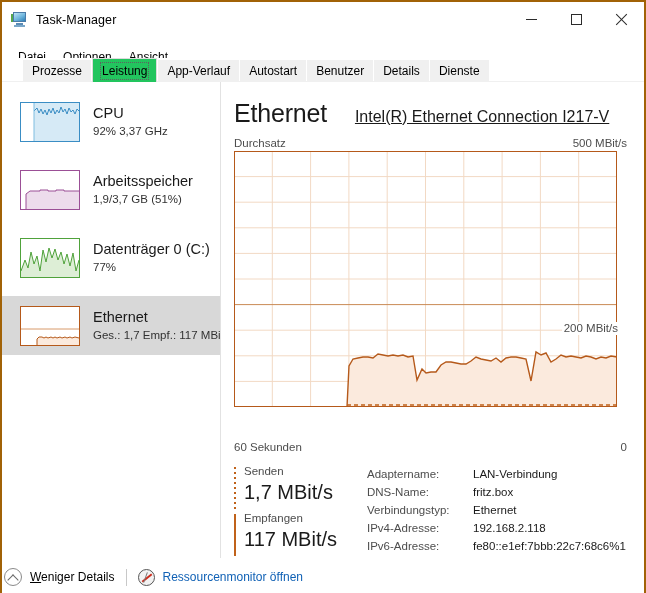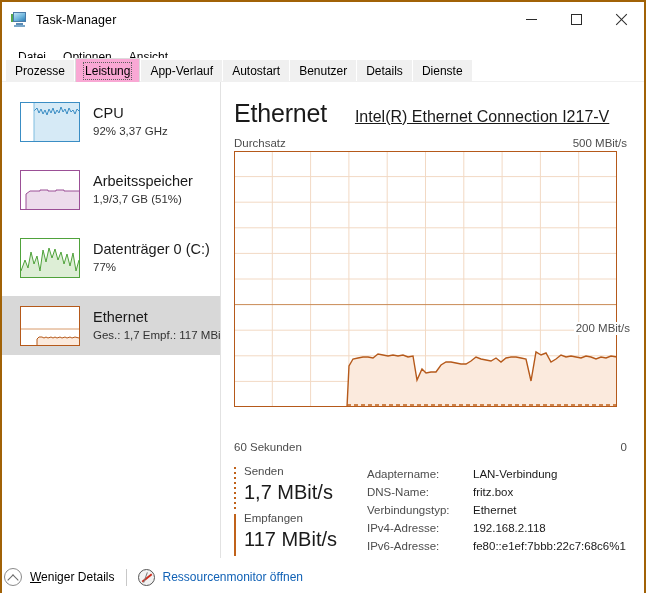--- a/index.html
+++ b/index.html
@@ -120,21 +120,21 @@
   .menu-item .acc {
     text-decoration: underline;
   }
 
   
   .tabstrip {
     height: 24px;
     flex: 0 0 24px;
     display: flex;
     align-items: flex-end;
-    padding-left: 4px;
+    padding-left: 21px;
     background: #ffffff;
     position: relative;
   }
   .tabstrip::after {
     content: "";
     position: absolute;
     left: 0; right: 0; bottom: 0;
     height: 1px;
     background: #f0f0f0;
   }
@@ -144,21 +144,21 @@
     font-size: 12px;
     color: #000000;
     display: flex;
     align-items: center;
     background: #f0f0f0;
     margin-right: 1px;
     position: relative;
     box-sizing: border-box;
   }
   .tab.selected {
-    background: #f9a8d4;
+    background: #22c55e;
     height: 24px;
     border-left: 1px solid #dcdcdc;
     border-right: 1px solid #dcdcdc;
     border-top: 1px solid #dcdcdc;
     z-index: 2;
   }
   .tab.selected .tab-label {
     outline: 1px dotted #606060;
     outline-offset: 1px;
   }
@@ -245,21 +245,21 @@
     display: flex;
     justify-content: space-between;
     align-items: flex-end;
     padding: 6px 17px 2px 13px;
     font-size: 11.5px;
     color: #4d4d4d;
   }
 
   
   .chart-wrap {
-    margin: 0 10px 0 13px;
+    margin: 0 22px 0 13px;
     position: relative;
     height: 288px;
   }
   .chart-wrap svg { display: block; }
   .chart-hline-label {
     position: absolute;
     right: 3px;
     bottom: 104px;
     font-size: 11.5px;
     color: #4d4d4d;

